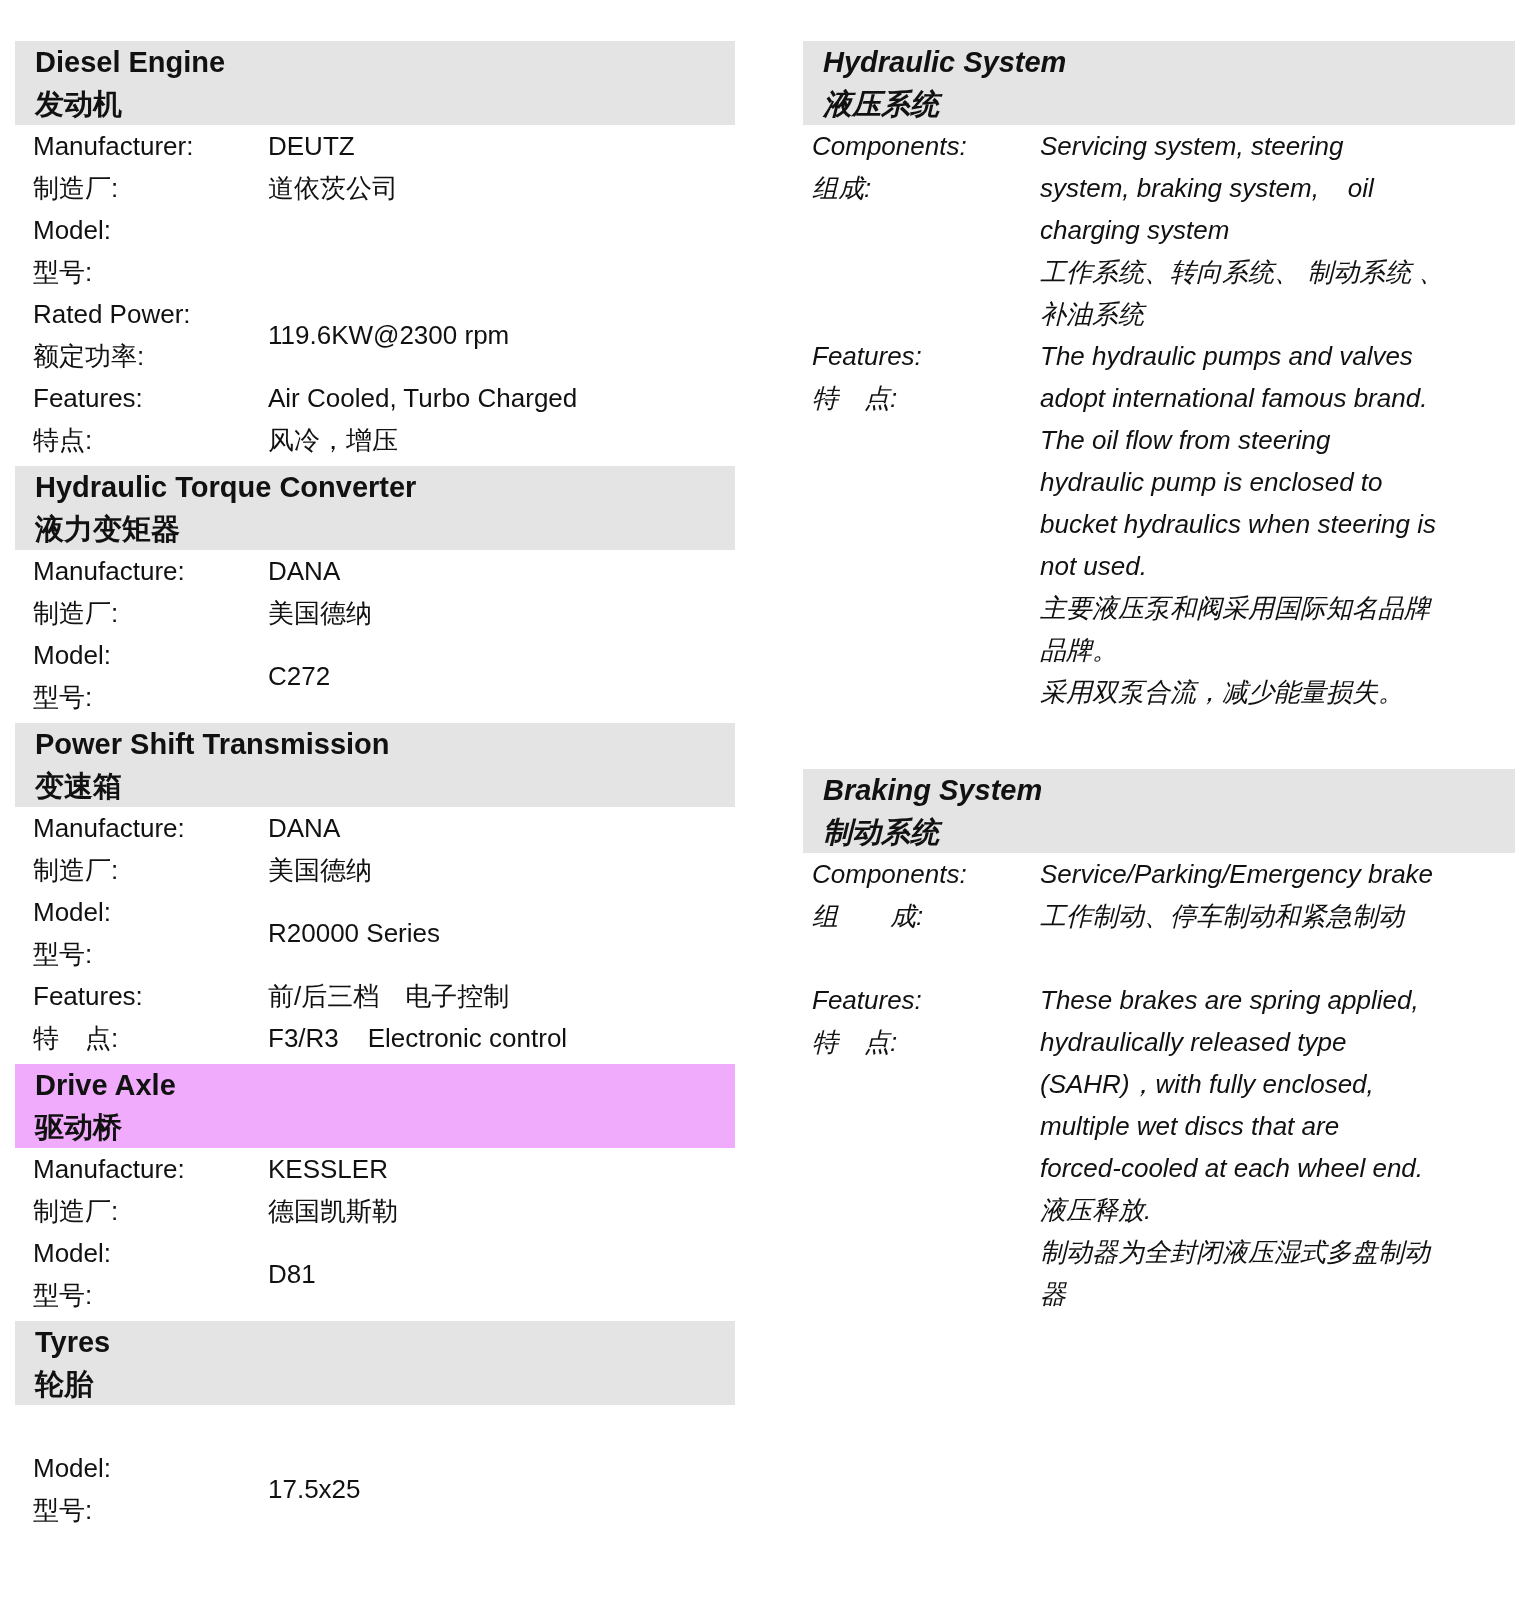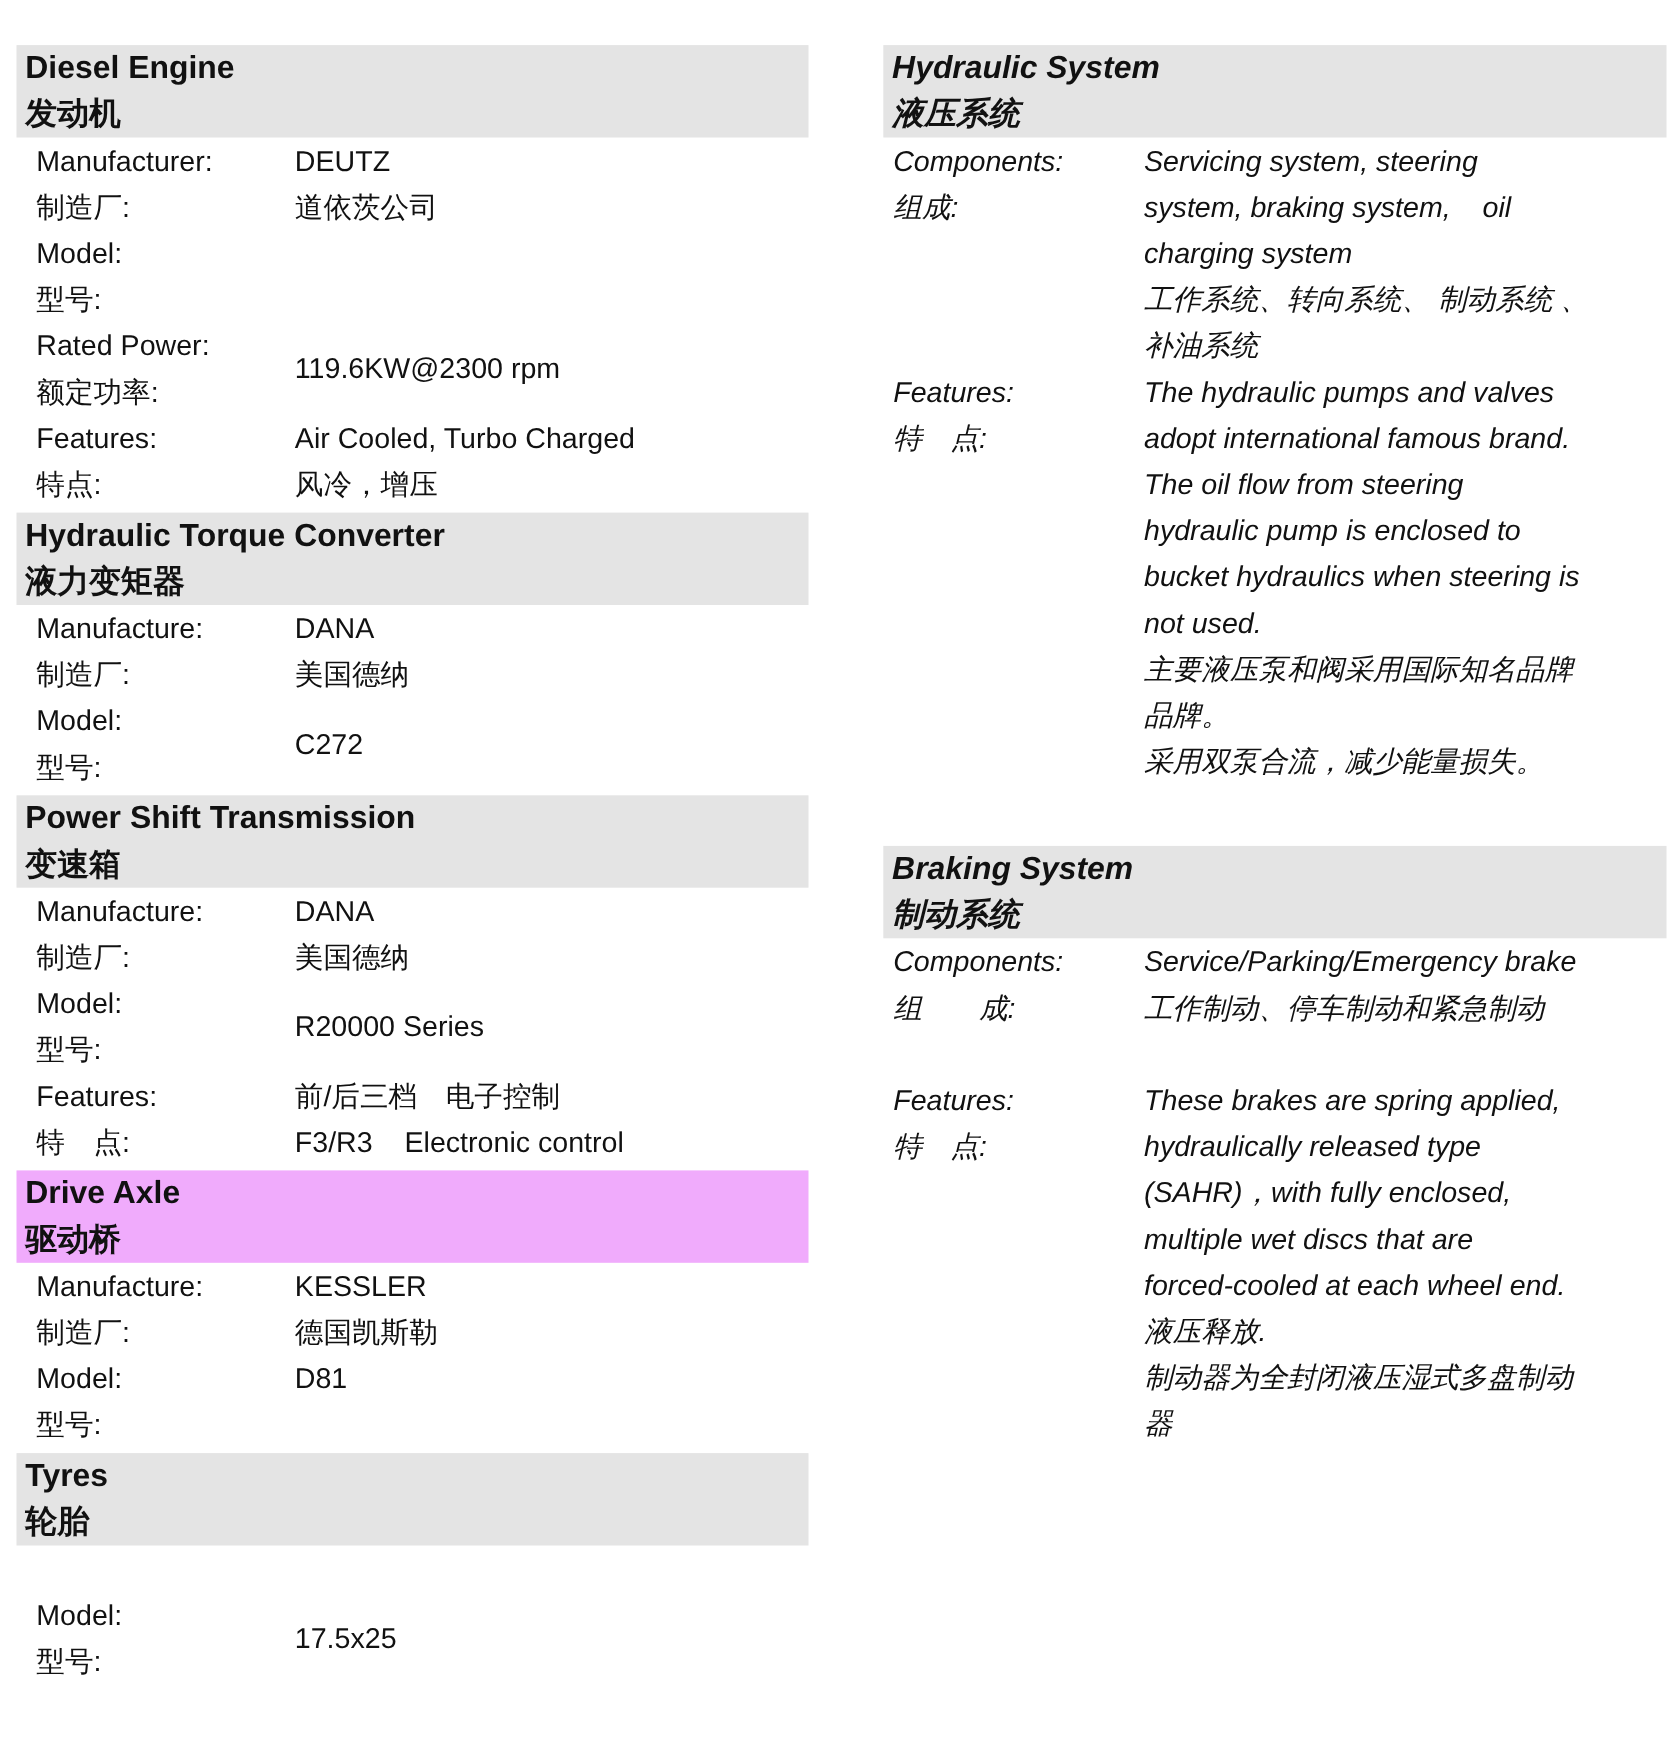--- a/index.html
+++ b/index.html
@@ -12,42 +12,42 @@
     color: #111111;
     overflow: hidden;
   }
   .col { position: absolute; top: 36px; }
   .col-left  { left: 15px;  width: 720px; }
   .col-right { left: 803px; width: 712px; font-style: italic; }
 
   .sec-header {
     background: #e4e4e4;
     margin-top: 5px;
-    padding-left: 8px;
+    padding-left: 20px;
     font-size: 29px;
     font-weight: bold;
     line-height: 42px;
   }
   .sec-header.mt-lg { margin-top: 56px; }
 
   .row {
     display: flex;
     font-size: 26px;
     line-height: 42px;
   }
   .col-left  .row { padding-left: 18px; }
   .col-left  .lbl { width: 235px; flex-shrink: 0; }
   .col-right .row { padding-left: 9px; }
   .col-right .lbl { width: 228px; flex-shrink: 0; }
 
   .lbl .line, .val .line { white-space: pre-wrap; }
 
   .val { display: flex; flex-direction: column; flex: 1 1 auto; }
   .val.v-center { justify-content: center; }
-  .val.v-bottom { justify-content: flex-start; }
+  .val.v-bottom { justify-content: center; }
 
   .spacer { height: 42px; }
 </style>
 </head>
 <body style="background: rgb(255, 255, 255); color: rgb(17, 17, 17);">
 
 <div class="col col-left">
 
   <div class="sec-header" style="background: rgb(228, 228, 228);">
     <div class="line">Diesel Engine</div>

